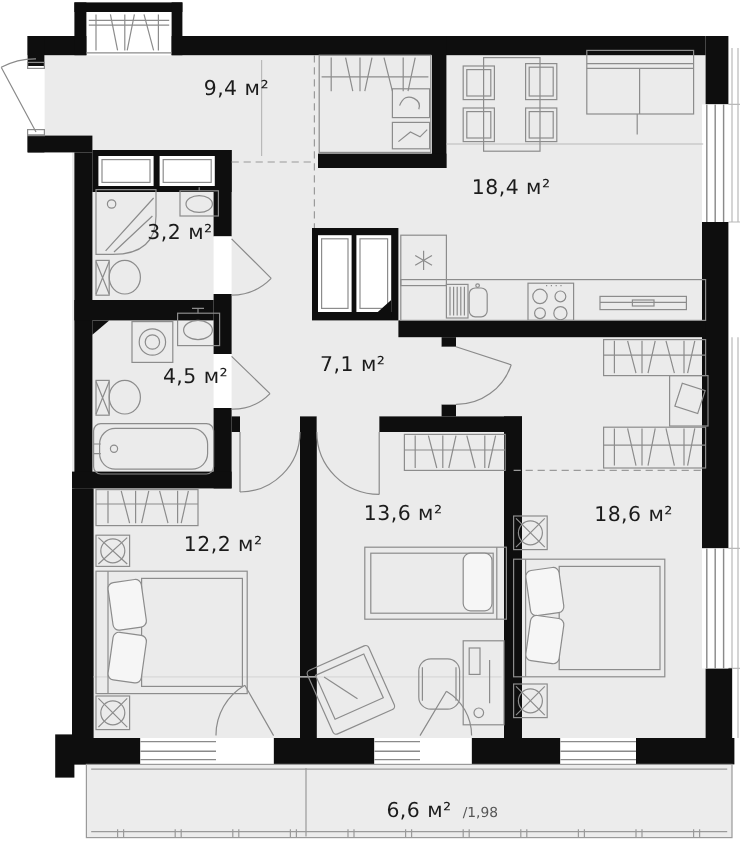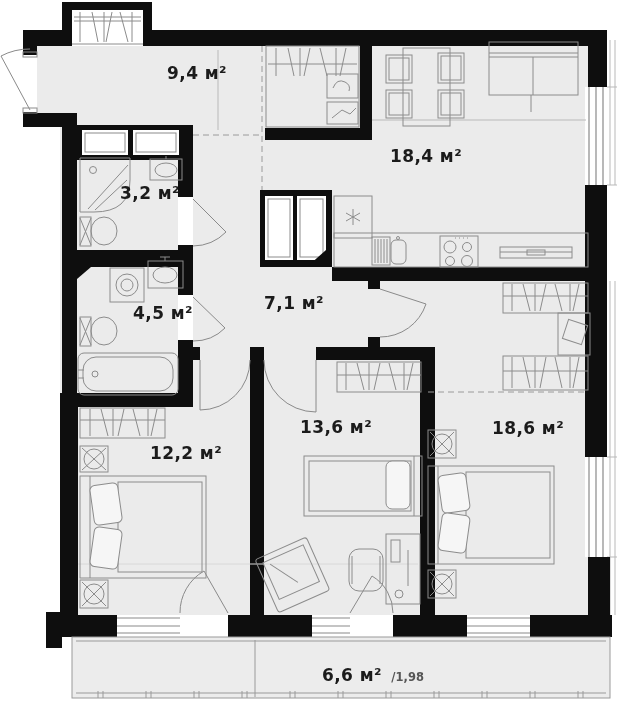--- a/index.html
+++ b/index.html
@@ -1,17 +1,17 @@
 <!DOCTYPE html>
 <html><head>
 <meta charset="utf-8">
 <style>
   html,body{margin:0;padding:0;background:#fff;}
   body{width:617px;height:706px;position:relative;font-family:"DejaVu Sans",sans-serif;}
-  .plan-wrap{position:absolute;inset:0;font-weight:bold;}
+  .plan-wrap{position:absolute;inset:0;}
   svg{display:block;}
   .room-label{font-family:"DejaVu Sans",sans-serif;font-size:17px;fill:#1b1b1b;letter-spacing:.4px;}
   .room-label-small{font-size:11.5px;fill:#555;}
   .wall{fill:#0e0e0e;stroke:none;}
   .furn{stroke:#8c8c8c;stroke-width:1;fill:none;}
   .furnw{stroke:#8c8c8c;stroke-width:1;fill:#f6f6f6;}
   .thin{stroke:#b9b9b9;stroke-width:1;fill:none;}
   .dash{stroke:#9a9a9a;stroke-width:1;fill:none;stroke-dasharray:6 4;}
   .door{stroke:#8a8a8a;stroke-width:1;fill:none;}
   .winline{stroke:#8a8a8a;stroke-width:1.2;fill:none;}

